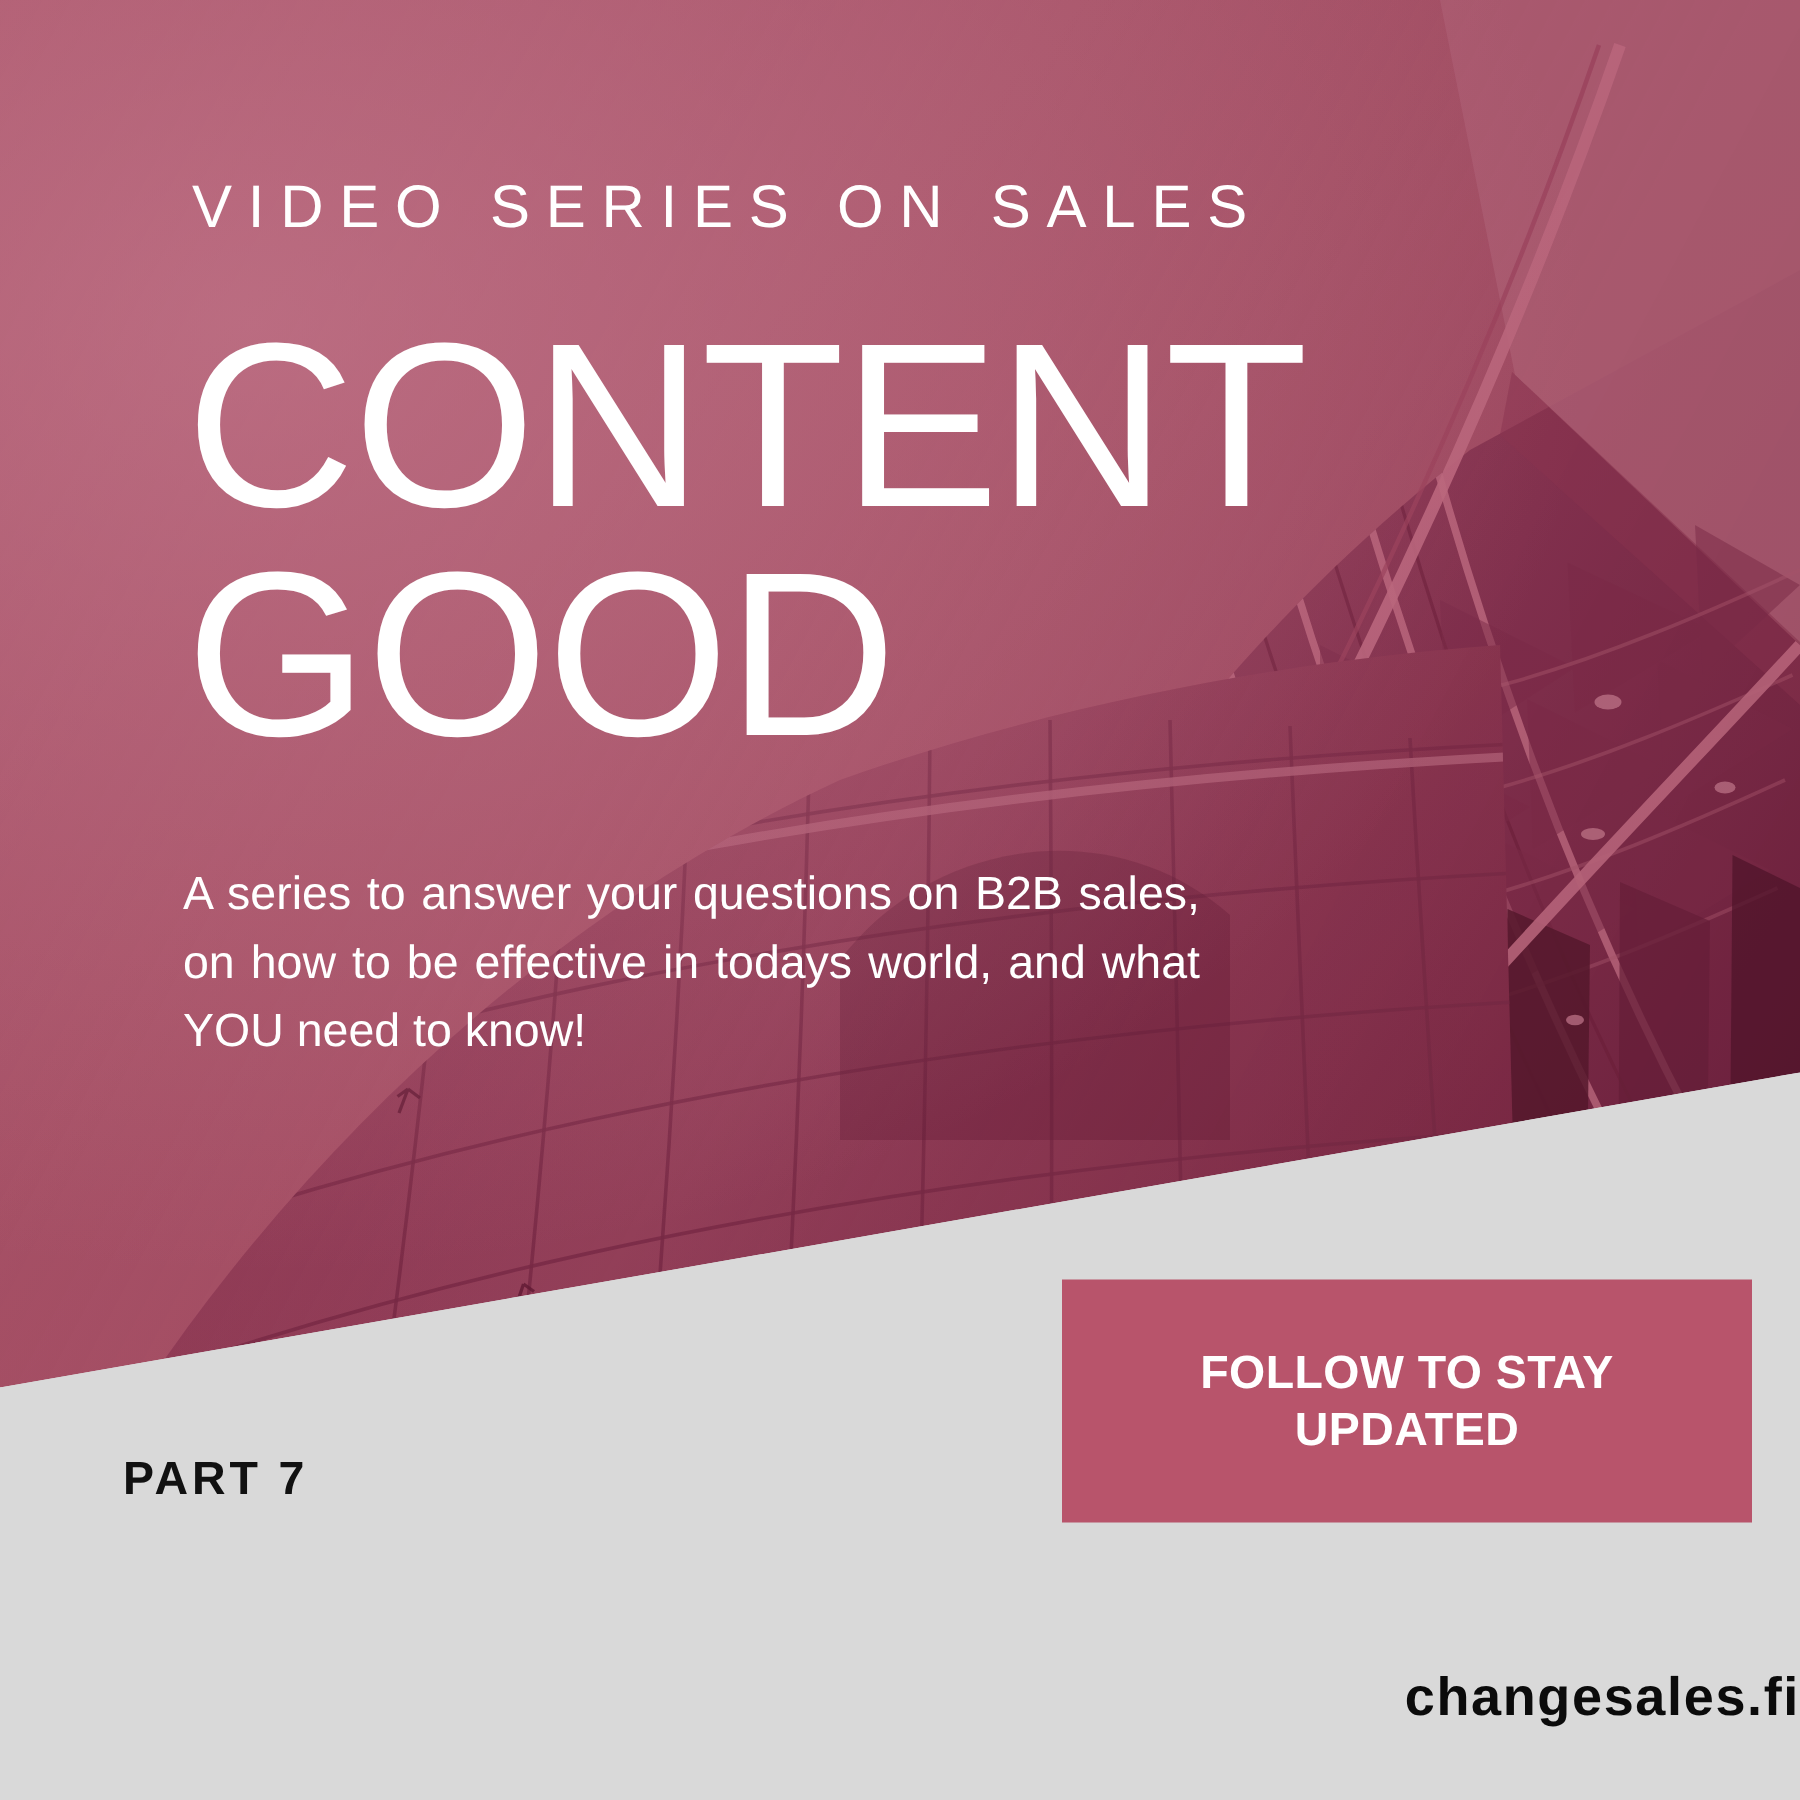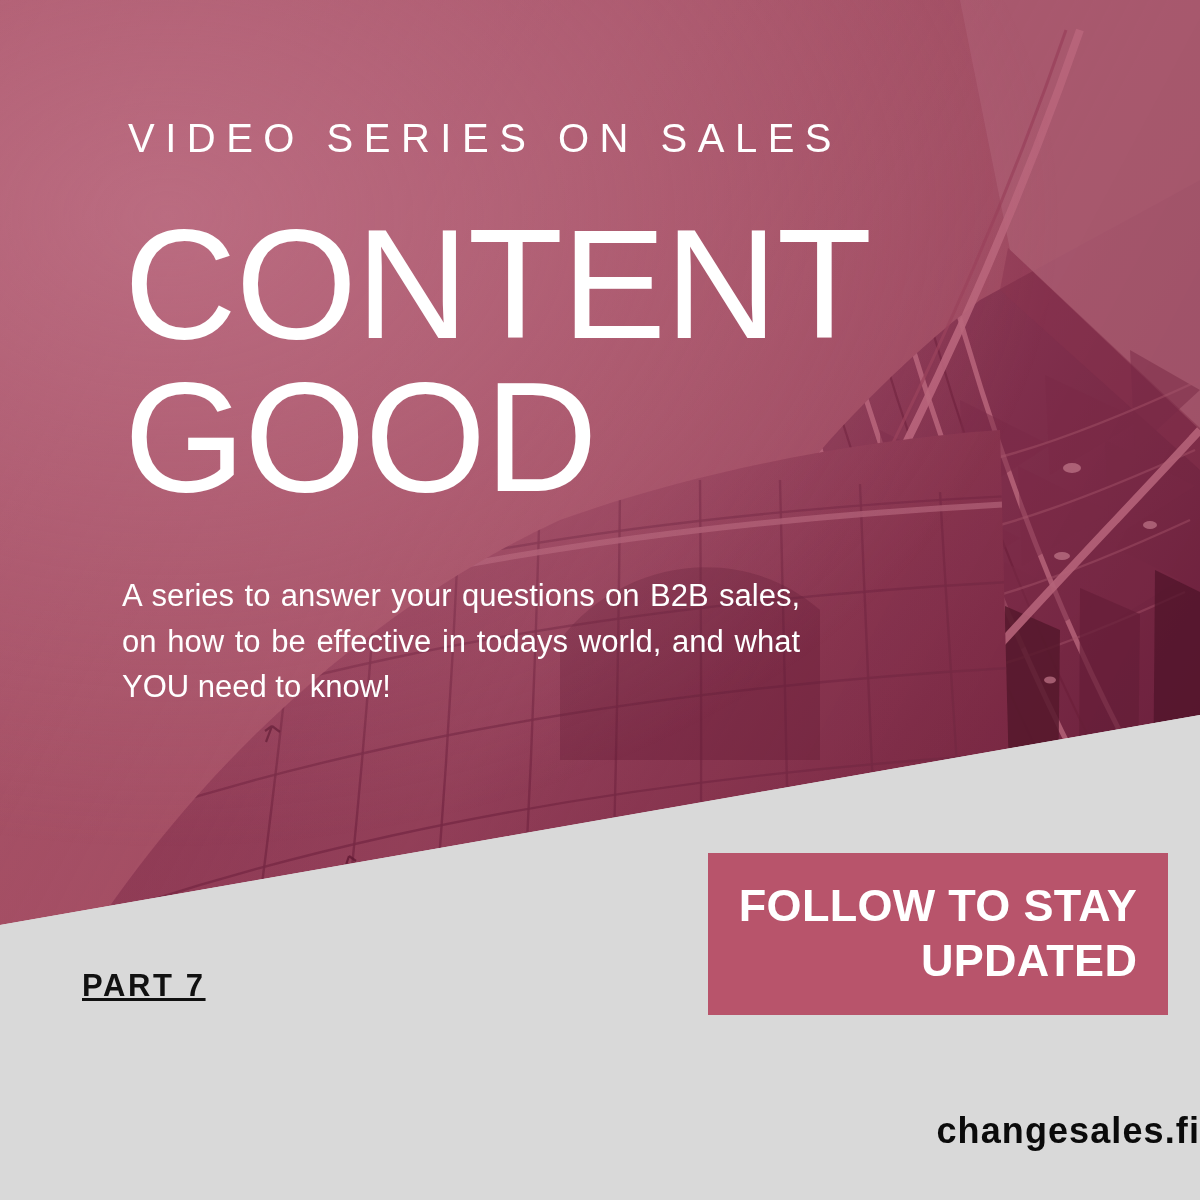--- a/index.html
+++ b/index.html
@@ -121,38 +121,37 @@
     height: 162px;
     background: #B8546B;
     display: flex;
     align-items: center;
     justify-content: center;
     box-sizing: border-box;
     padding: 0 14px;
   }
   .cta-label {
     color: #ffffff;
-    font-size: 45px;
+    font-size: 31px;
     font-weight: 700;
     line-height: 1.22;
-    text-align: right;
+    text-align: center;
     letter-spacing: 0.3px;
   }
 
   
   .part-label {
     position: absolute;
     left: 82px;
     top: 970px;
     color: #111111;
     font-size: 31px;
     font-weight: 700;
     letter-spacing: 2.6px;
     line-height: 1;
-    text-decoration: underline;
   }
 
   
   .site-url {
     position: absolute;
     left: 0;
     top: 1113px;
     width: 1200px;
     text-align: right;
     color: #0b0b0b;

